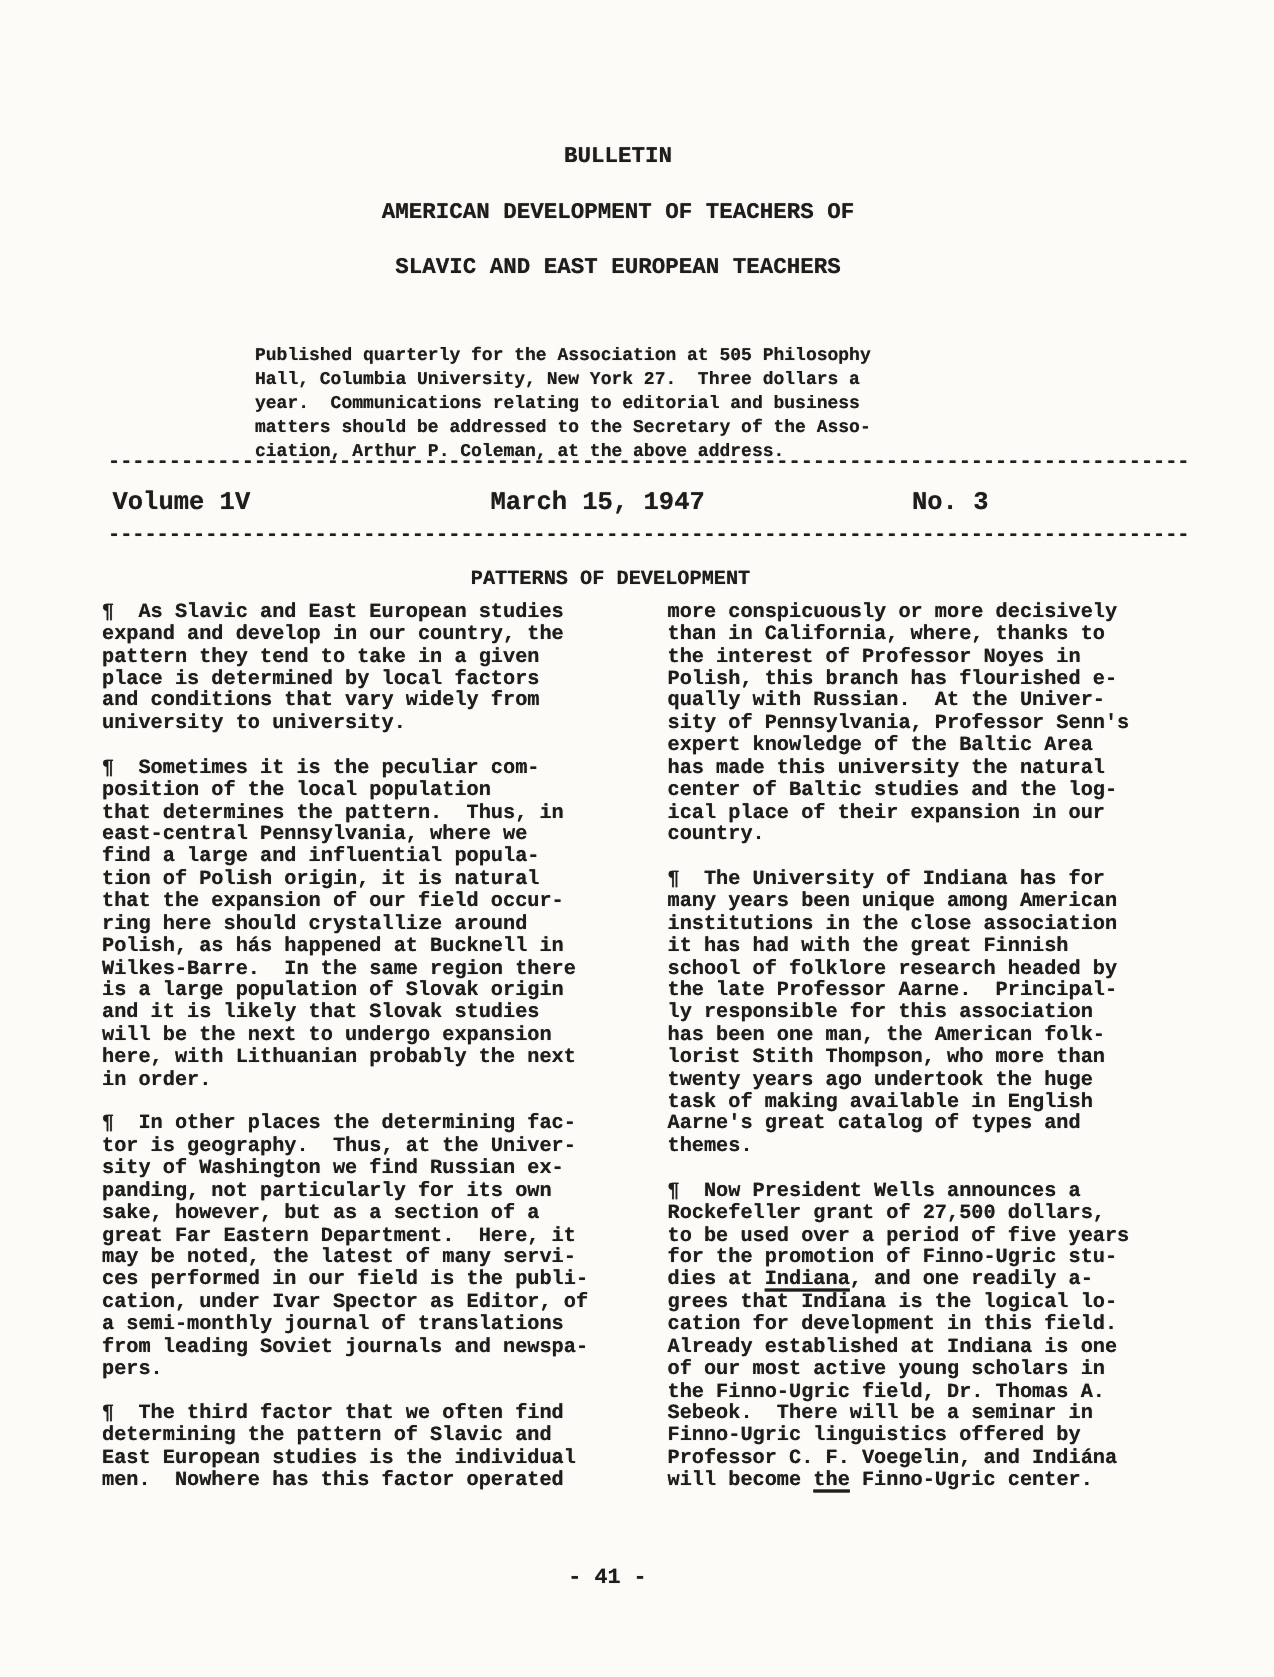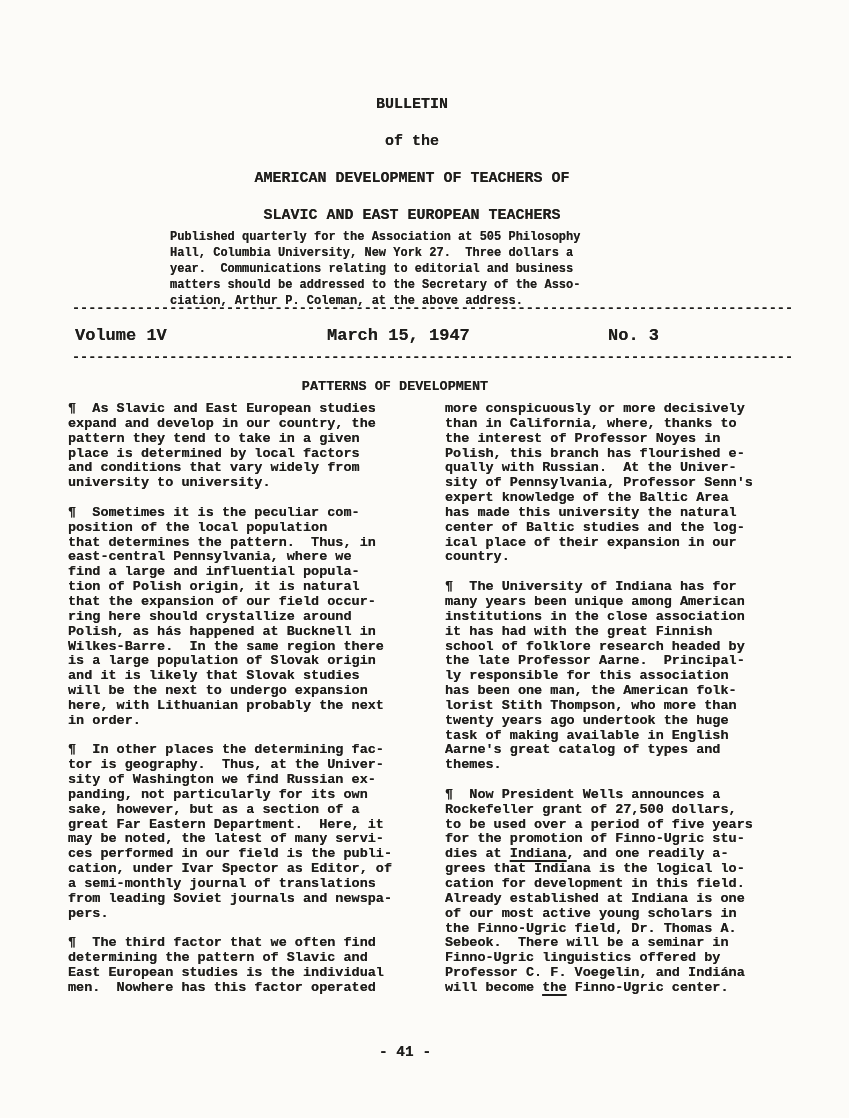--- a/index.html
+++ b/index.html
@@ -40,21 +40,21 @@
   }
   .d1 { top:303px; }
   .d2 { top:352px; }
   
   .mast { position:absolute; top:326px; left:0; width:718px; height:22px; font-size:17px; }
   .mast .vol   { position:absolute; left:75px;  top:0; white-space:pre; }
   .mast .date  { position:absolute; left:327px; top:0; white-space:pre;font-family:Liberation Mono, monospace; }
   .mast .issue { position:absolute; right:59px; top:0; white-space:pre; }
   
   .art-title {
-    position:absolute; top:379px; left:0;
+    position:absolute; top:379px; left:12px;
     width:790px; text-align:center;
     font-size:13.5px; white-space:pre;
   }
   .cols {
     position:absolute; top:402px; left:68px;
     width:742px;
     display:flex; gap:12px;
   }
   .col { width:365px; line-height:14.85px; }
   .col p { margin:0 0 14.85px 0; white-space:pre-wrap; }
@@ -67,21 +67,20 @@
     font-size:14.5px; white-space:pre;
   }
 </style>
 </head>
 <body>
 
 <div class="page">
 
   <div class="hdr">
     <div class="hline">BULLETIN</div>
-    <div class="hline">of the</div>
     <div class="hline">AMERICAN DEVELOPMENT OF TEACHERS OF</div>
     <div class="hline">SLAVIC AND EAST EUROPEAN TEACHERS</div>
   </div>
 
   <div class="pubnote">Published quarterly for the Association at 505 Philosophy
 Hall, Columbia University, New York 27.  Three dollars a
 year.  Communications relating to editorial and business
 matters should be addressed to the Secretary of the Asso-
 ciation, Arthur P. Coleman, at the above address.</div>
 

